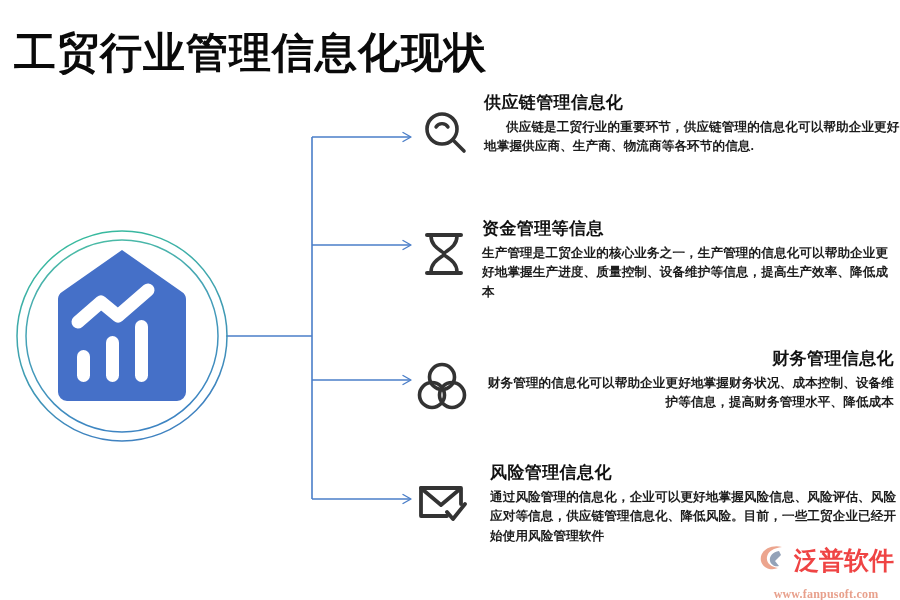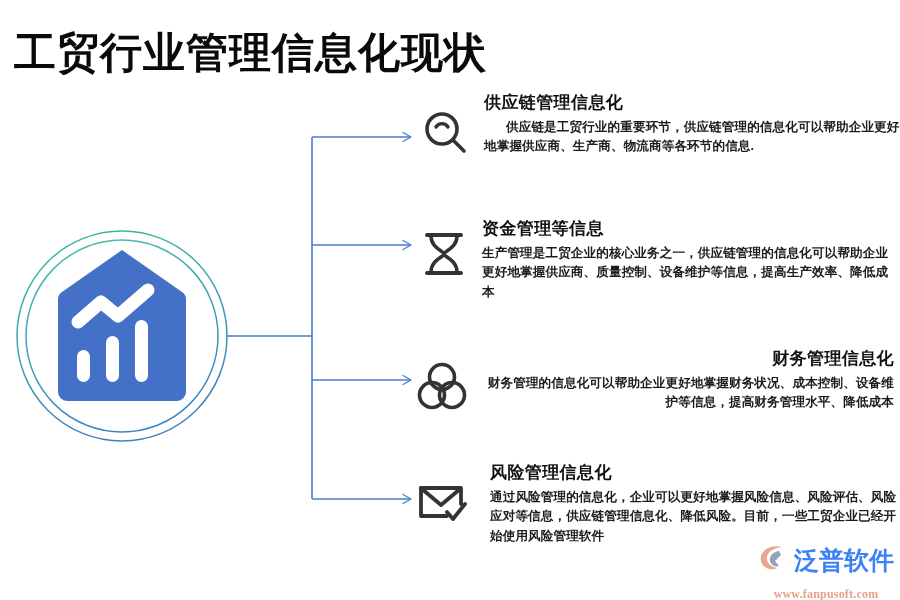--- a/index.html
+++ b/index.html
@@ -52,21 +52,21 @@
   #row-3 .row-icon { top:10px; }
   #row-3 .row-body { left:68px; width:412px;text-align:right; }
   #row-4 { left:414px; top:462px; }
   #row-4 .row-icon { top:14px; }
   #row-4 .row-body { left:76px; width:416px; }
 
   
   #watermark { position:absolute; left:757px; top:543px; width:140px; height:50px; }
   #wm-row { display:flex; align-items:center; gap:5px; }
   #wm-text {
-    font-size:25px; font-weight:700; color:#3b82f6;
+    font-size:25px; font-weight:700; color:#ef4444;
     letter-spacing:0px; line-height:1;
   }
   #wm-url {
     margin-top:10px; text-align:center; width:138px;
     font-family:"Liberation Serif","DejaVu Serif",serif;
     font-size:12px; font-weight:700; color:#e8a08c; letter-spacing:0.2px;
   }
 </style>
 </head>
 <body>
@@ -156,21 +156,21 @@
         <path d="M 15 10
                  C 15 22, 28 25, 28 28
                  C 28 25, 41 22, 41 10" fill="none" stroke="#333" stroke-width="3.6" stroke-linejoin="round"></path>
         <path d="M 15 46
                  C 15 34, 28 31, 28 28
                  C 28 31, 41 34, 41 46" fill="none" stroke="#333" stroke-width="3.6" stroke-linejoin="round"></path>
       </svg>
     </div>
     <div class="row-body">
       <div class="row-title">资金管理等信息</div>
-      <div class="row-desc">生产管理是工贸企业的核心业务之一，供应链管理的信息化可以帮助企业更好地掌握供应商、质量控制、设备维护等信息，提高生产效率、降低成本</div>
+      <div class="row-desc">生产管理是工贸企业的核心业务之一，生产管理的信息化可以帮助企业更好地掌握生产进度、质量控制、设备维护等信息，提高生产效率、降低成本</div>
     </div>
   </div>
 
   <div class="row" id="row-3">
     <div class="row-icon">
       <svg width="56" height="56" viewBox="0 0 56 56">
         <circle cx="28" cy="19" r="12.5" fill="none" stroke="#333" stroke-width="3.6"></circle>
         <circle cx="18" cy="37" r="12.5" fill="none" stroke="#333" stroke-width="3.6"></circle>
         <circle cx="38" cy="37" r="12.5" fill="none" stroke="#333" stroke-width="3.6"></circle>
       </svg>

